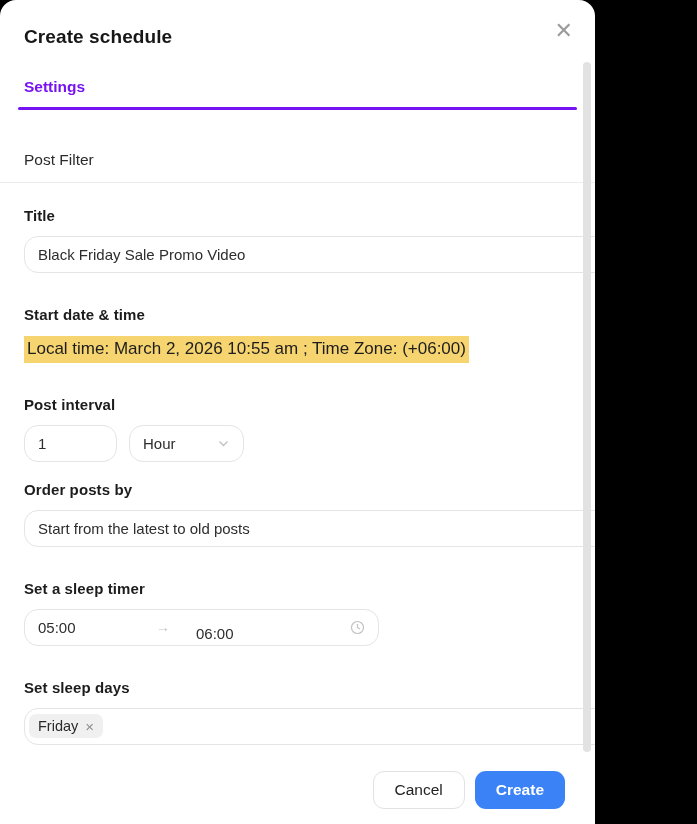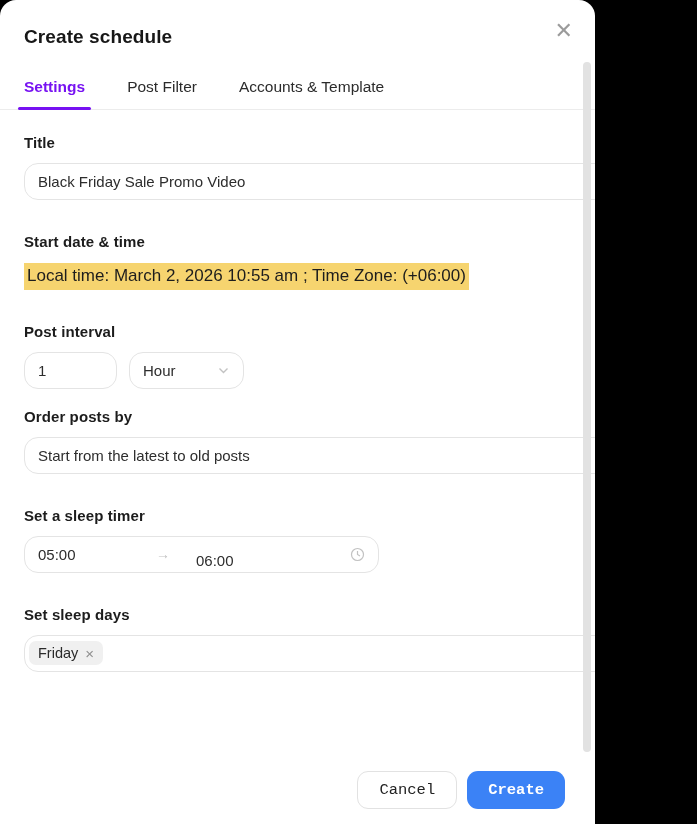--- a/index.html
+++ b/index.html
@@ -17,21 +17,21 @@
   
   .header { padding: 26px 24px 0 24px; position: relative; }
   .header h1 { font-size: 19px; font-weight: 700; color: #171717; letter-spacing: .1px; }
   .close-btn {
     position: absolute; top: 20px; right: 22px;
     background: none; border: none; cursor: pointer;
     font-size: 22px; line-height: 1; color: #9b9b9b; font-weight: 400;
   }
 
   
-  .tabs { display: flex; gap: 42px; padding: 0 24px; margin-top: 30px; border-bottom: 1px solid #ececec; }
+  .tabs { display: flex; gap: 42px; padding: 0 24px; margin-top: 30px; border-bottom: 1px solid #ececec; flex-direction: column; }
   .tab { font-size: 15.5px; color: #2b2b2b; padding-bottom: 13px; cursor: pointer; position: relative; }
   .tab.active { color: #7712f2; font-weight: 600; }
   .tab.active::after {
     content: ""; position: absolute; left: -6px; right: -6px; bottom: -1px;
     height: 3px; background: #7712f2; border-radius: 2px;
   }
 
   
   .body { padding: 24px 36px 0 24px; }
   .field-label { font-size: 15px; font-weight: 600; color: #1c1c1c; letter-spacing: .1px; }
@@ -72,21 +72,21 @@
     background: #f0f0f0; border-radius: 7px;
     padding: 4px 9px; font-size: 14.5px; color: #2a2a2a;
   }
   .chip .chip-x { color: #8f8f8f; font-size: 15px; cursor: pointer; line-height: 1; }
   .chips-left { display: flex; gap: 6px; flex: 1; }
 
   
   .footer { position: absolute; right: 30px; bottom: 15px; display: flex; gap: 10px; }
   .btn {
     height: 38px; border-radius: 11px; font-size: 15.5px;
-    padding: 8px 21px; cursor: pointer; font-family: Liberation Mono, monospace;
+    padding: 8px 21px; cursor: pointer; font-family: Liberation Sans, sans-serif;
   }
   .btn-cancel { background: #fff; border: 1px solid #e2e2e2; color: #222; }
   .btn-create { background: #3b82f6; border: none; color: #fff; font-weight: 600; }
 
   
   .scrollbar-thumb {
     position: absolute; top: 62px; right: 4px;
     width: 8px; height: 690px; border-radius: 4px; background: #e2e2e2;
   }
 </style>
@@ -96,21 +96,20 @@
 <div class="modal">
 
   <div class="header">
     <h1>Create schedule</h1>
     <button class="close-btn">✕</button>
   </div>
 
   <div class="tabs">
     <div class="tab active">Settings</div>
     <div class="tab">Post Filter</div>
-    <div class="tab">Accounts &amp; Template</div>
   </div>
 
   <div class="body">
 
     <div class="field-label">Title</div>
     <div class="input full control">
       <span>Black Friday Sale Promo Video</span>
     </div>
 
     <div class="field-label gap-lg">Start date &amp; time</div>

